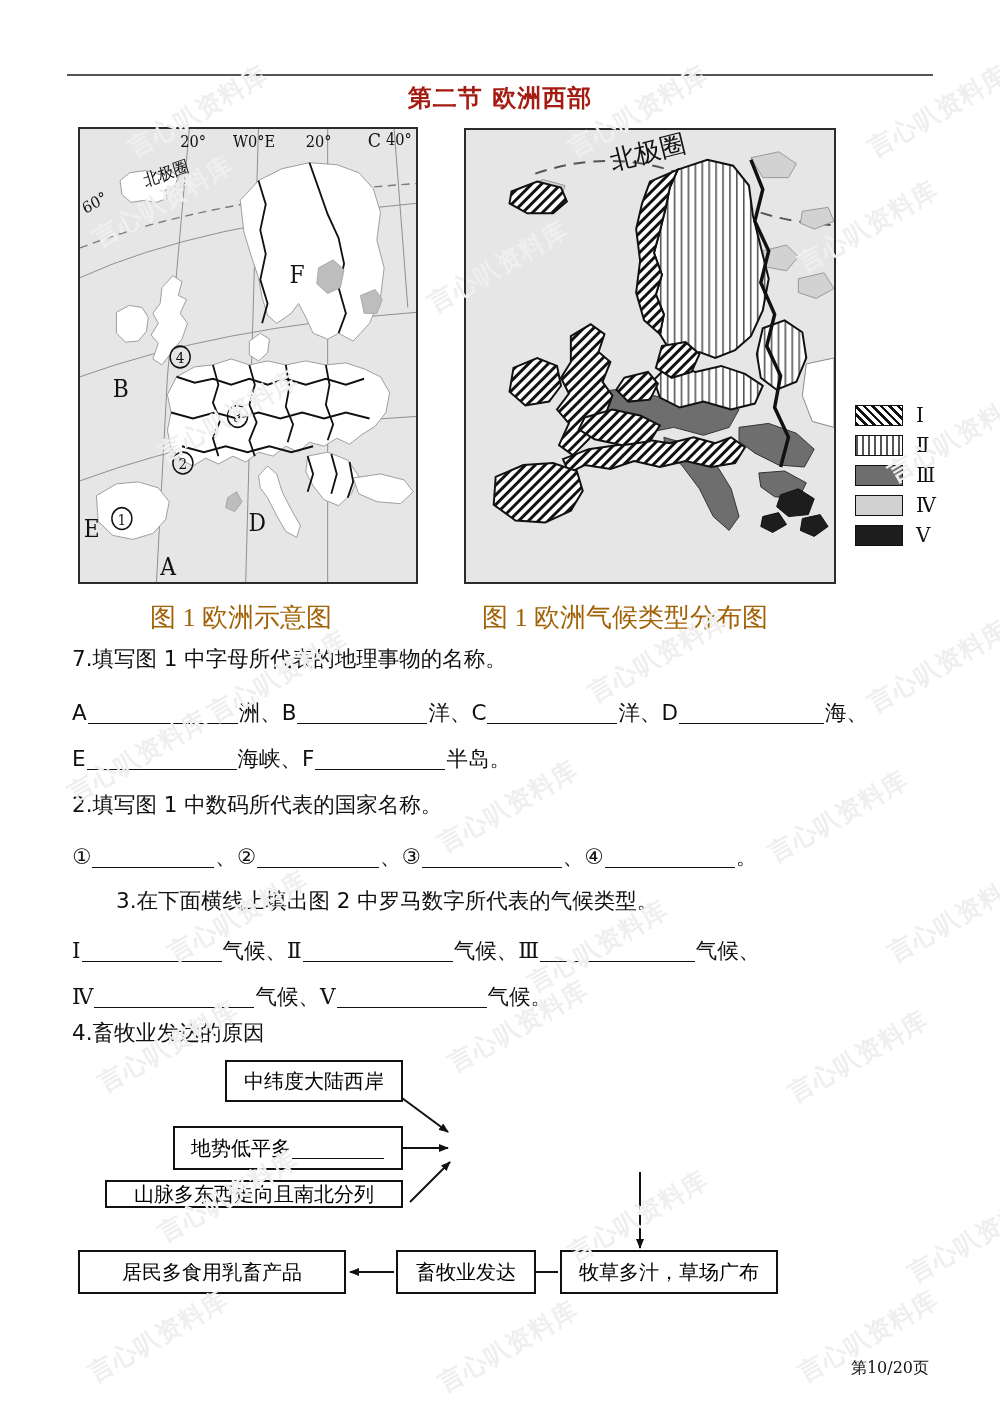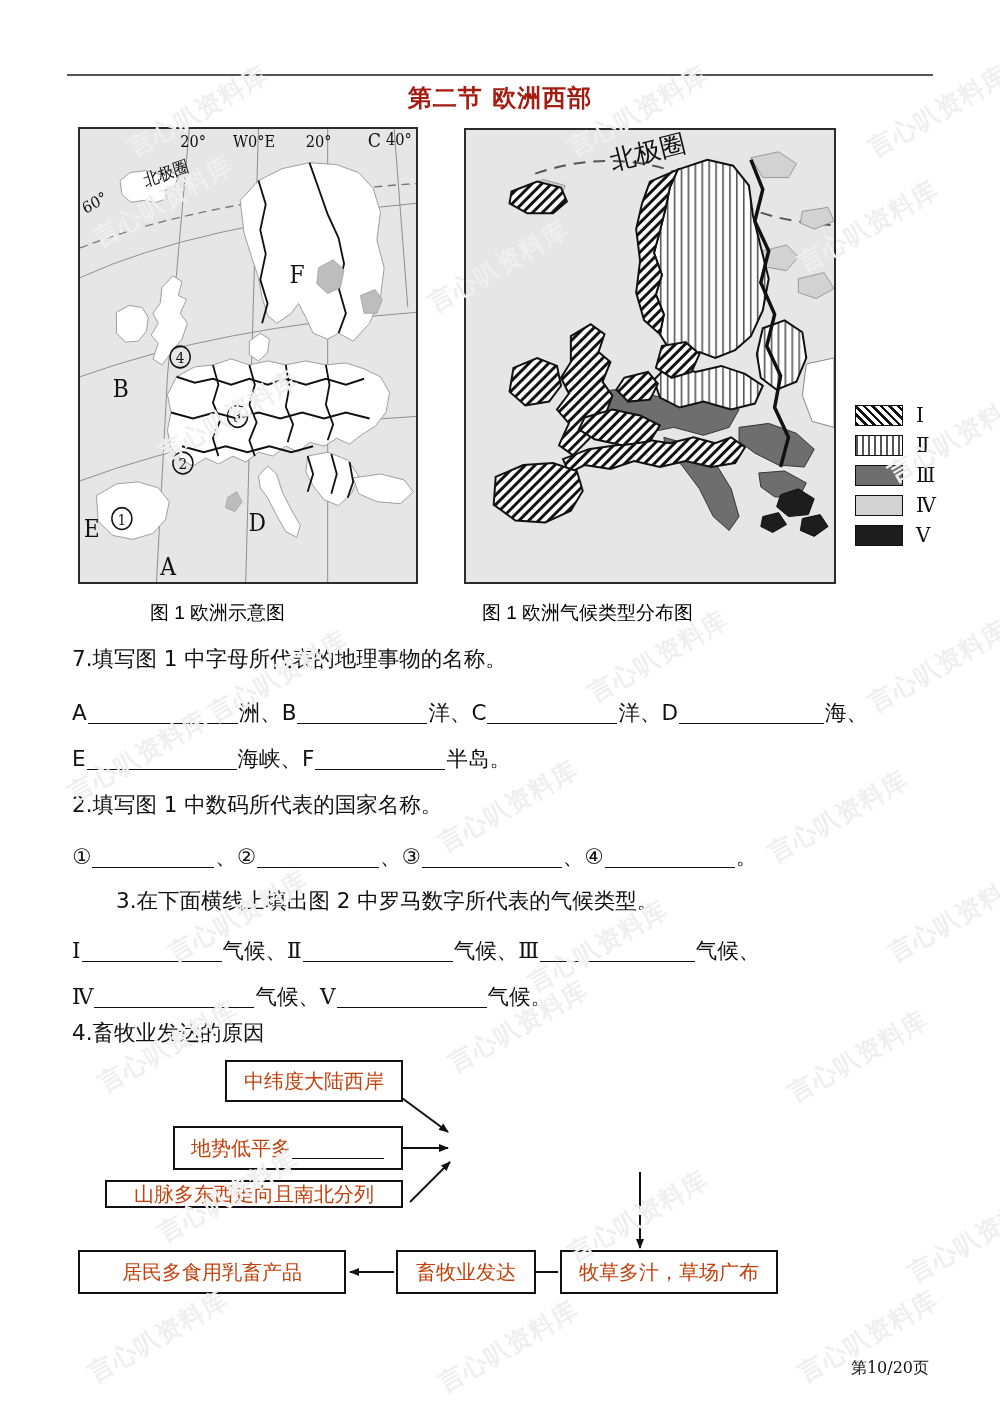--- a/index.html
+++ b/index.html
@@ -23,22 +23,22 @@
     position:absolute;left:0;top:82px;width:1000px;text-align:center;
     font-family:"DejaVu Sans",sans-serif;
     font-size:24px;font-weight:700;color:#a41b12;letter-spacing:1px;
   }
   
   .fig{position:absolute;background:#e8e8e8;border:2px solid #2b2b2b;box-sizing:border-box;}
   #fig1{left:78px;top:127px;width:340px;height:457px;}
   #fig2{left:464px;top:128px;width:372px;height:456px;}
   .fig svg{display:block;width:100%;height:100%;}
   .caption{
-    position:absolute;font-family:Liberation Sans, sans-serif;
-    font-size:19px;color:#000000;white-space:nowrap;
+    position:absolute;font-family:Liberation Serif, serif;
+    font-size:26px;color:#a16207;white-space:nowrap;
   }
   #cap1{left:150px;top:600px;}
   #cap2{left:482px;top:600px;}
   
   .legend{position:absolute;left:855px;top:400px;width:95px;}
   .legend-row{display:flex;align-items:center;height:30px;}
   .swatch{width:48px;height:21px;border:1.6px solid #111;box-sizing:border-box;}
   .sw-I{background:
     repeating-linear-gradient(45deg,#111 0 2.5px,#fff 2.5px 6px);}
   .sw-II{background:
@@ -62,21 +62,21 @@
   }
   .blank{
     display:inline-block;border-bottom:1.8px solid #111;height:1.05em;
     margin:0 1px;
   }
   .rm{font-family:"DejaVu Serif","Liberation Serif",serif;}
   
   .flow{position:absolute;left:70px;top:1050px;width:880px;height:250px;}
   .fbox{
     position:absolute;border:2px solid #111;background:#fff;box-sizing:border-box;
-    font-family:"DejaVu Serif","Liberation Serif",serif;font-size:20px;color:#c2410c;
+    font-family:"DejaVu Serif","Liberation Serif",serif;font-size:20px;color:#000000;
     display:flex;align-items:center;justify-content:center;white-space:nowrap;
     padding:0 16px;
   }
   .fbox .blank{border-bottom:1.8px solid #111;}
   .flow svg{position:absolute;left:0;top:0;width:880px;height:250px;overflow:visible;}
   
   .footer{
     position:absolute;left:0;top:1358px;width:929px;text-align:right;
     font-family:"DejaVu Serif","Liberation Serif",serif;font-size:16px;color:#111;
   }

